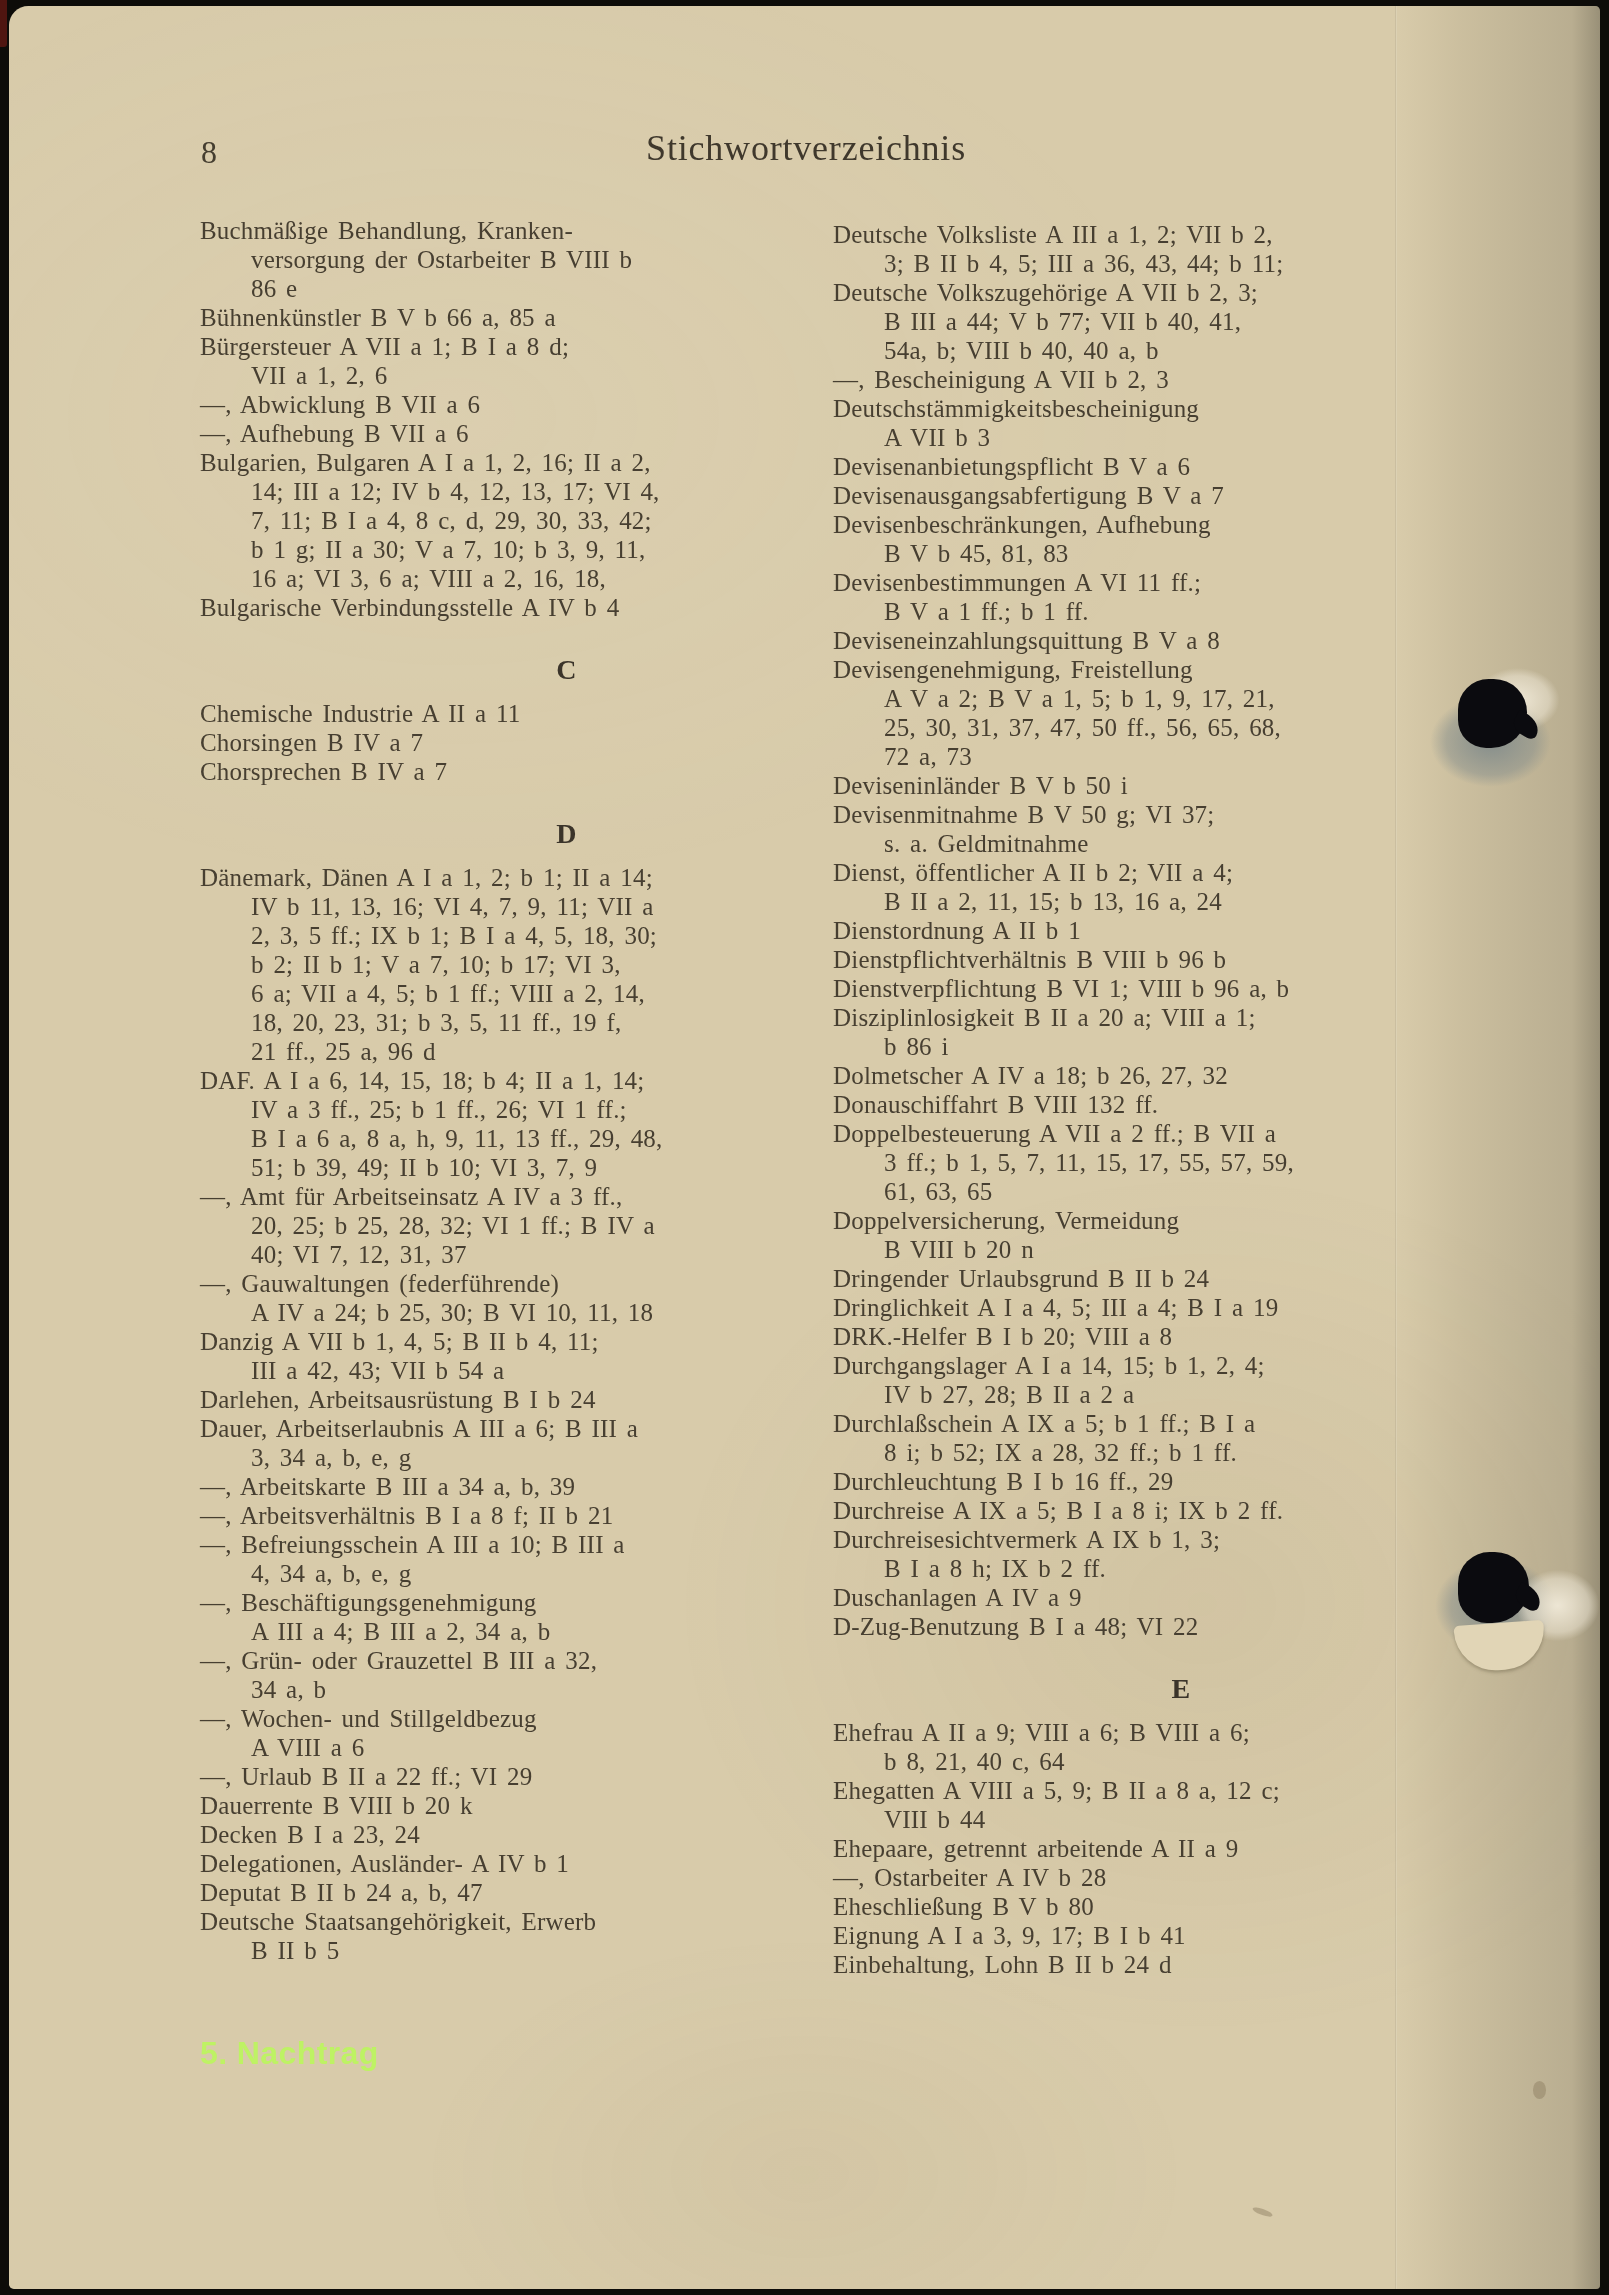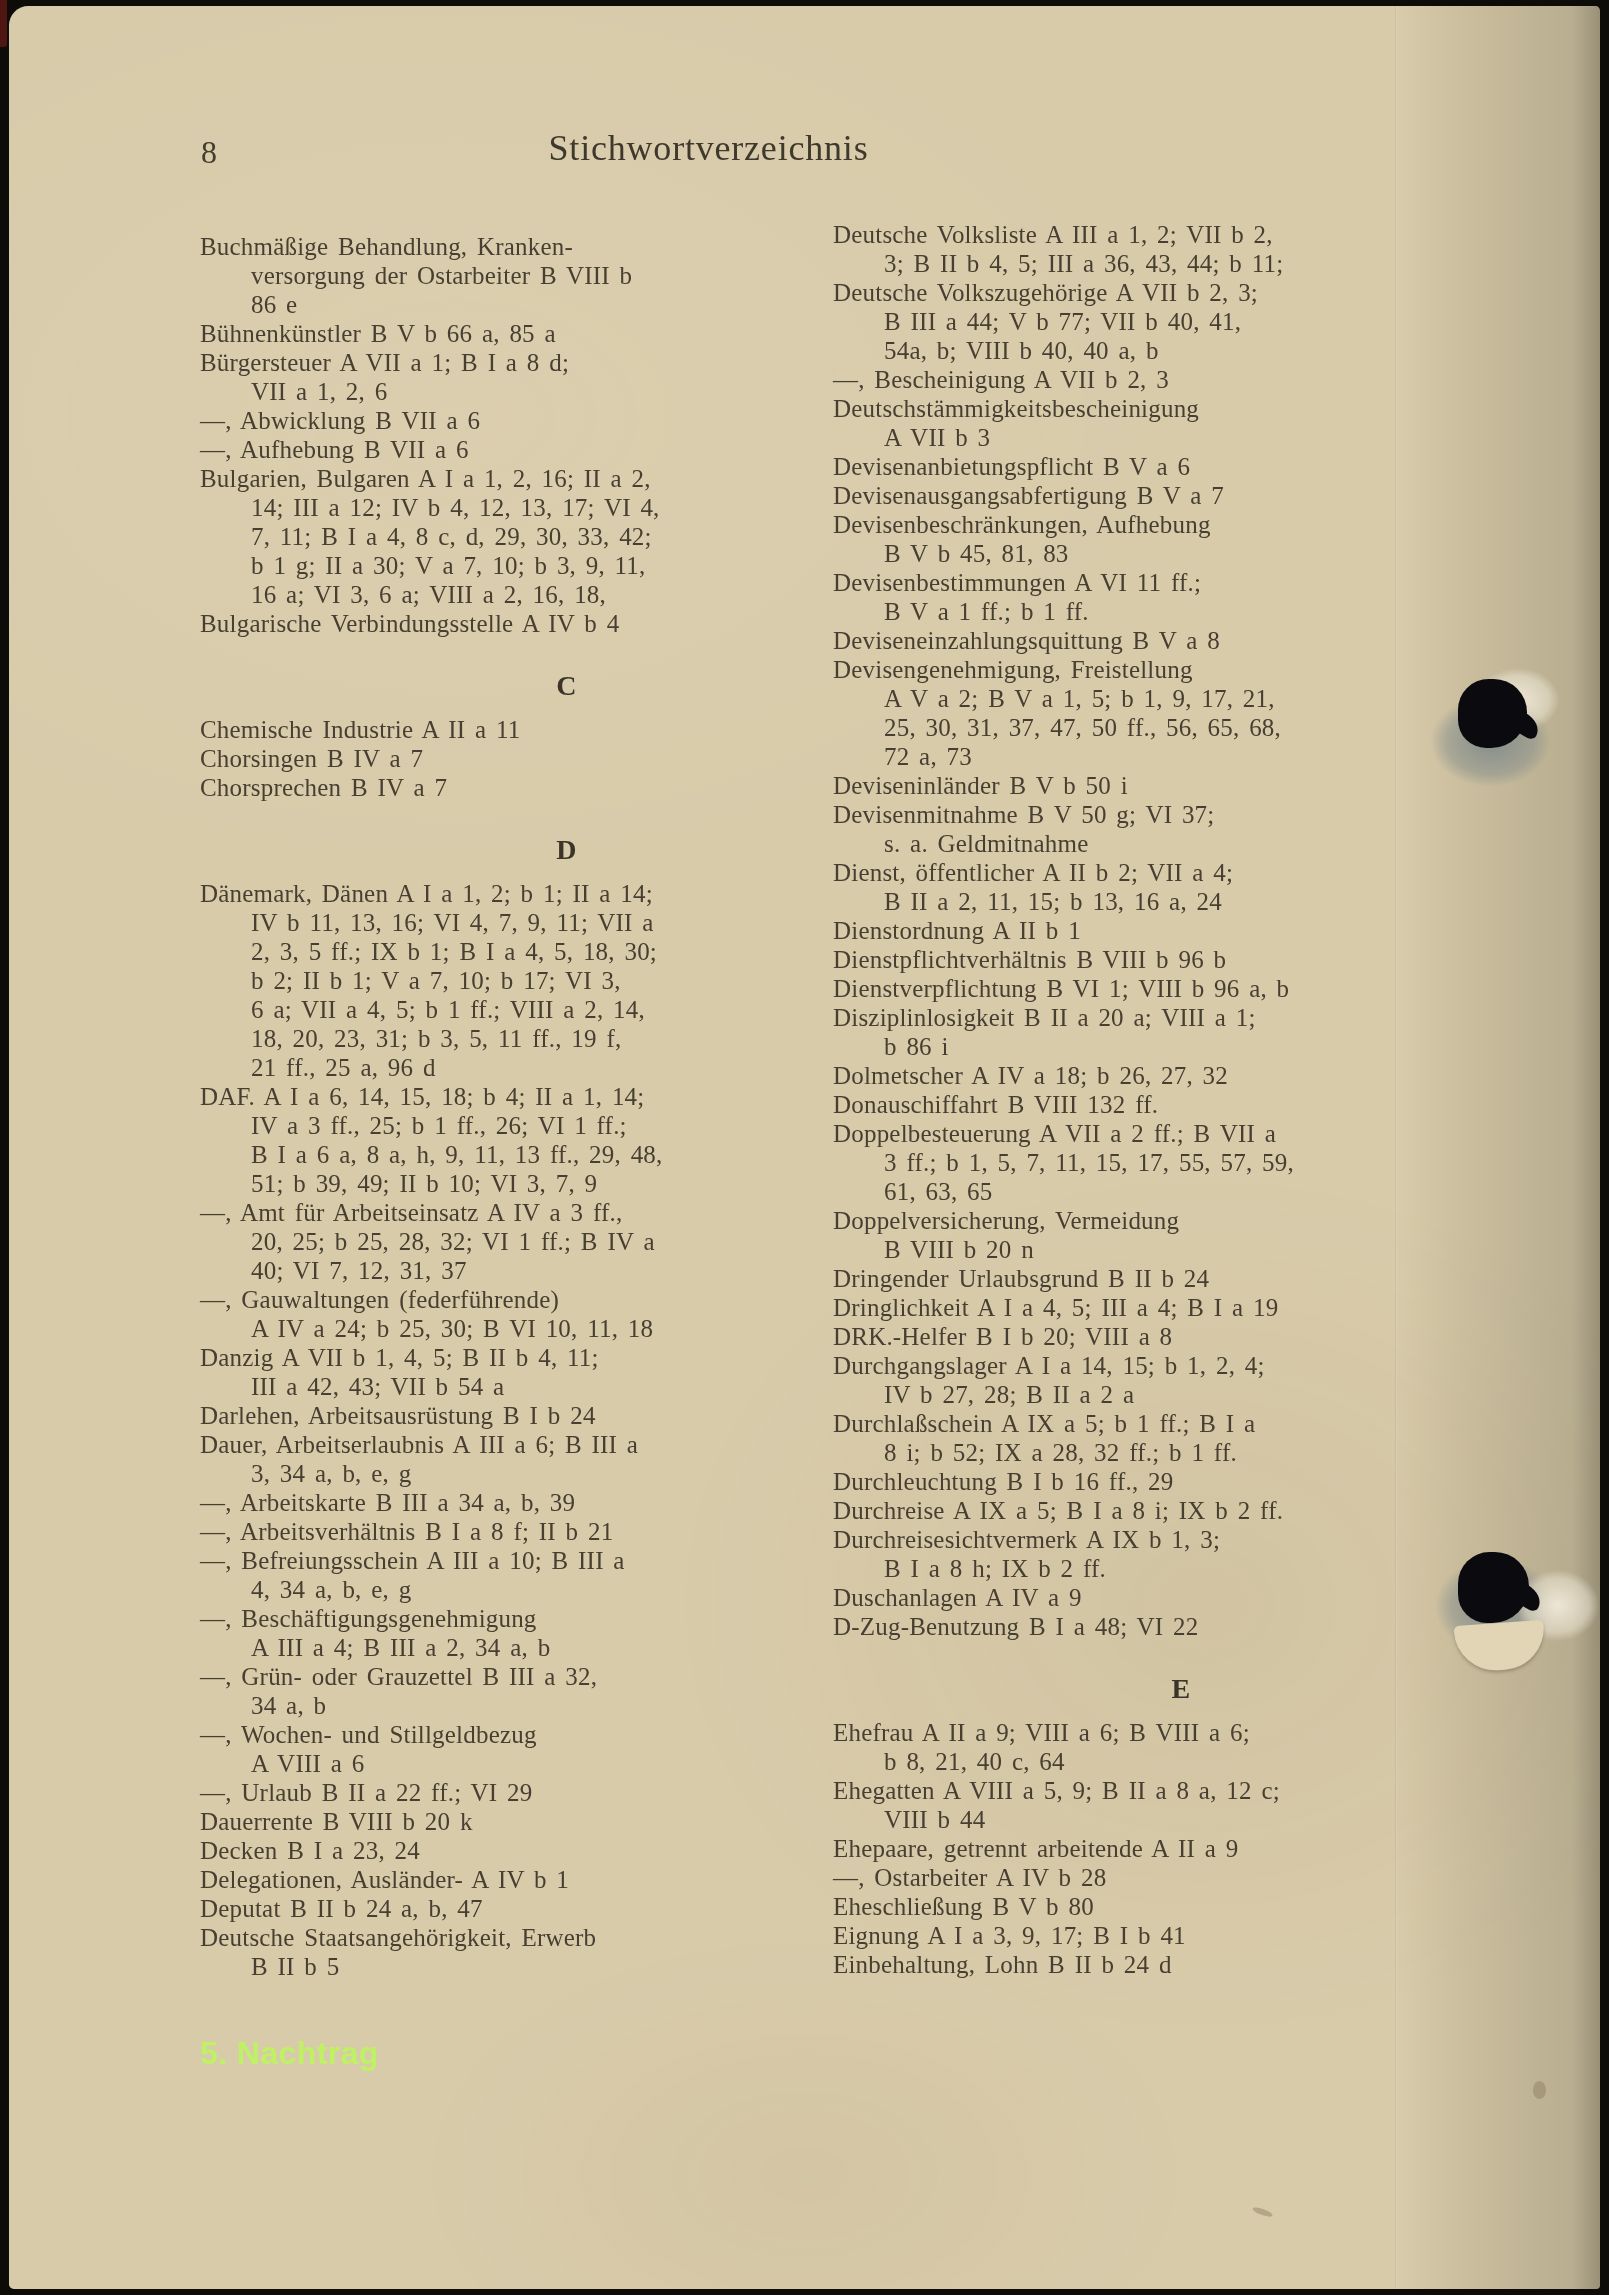--- a/index.html
+++ b/index.html
@@ -28,26 +28,26 @@
   }
   .red-mark{
     position:absolute;left:0;top:0;width:7.2px;height:47px;
     background:#5c1712;opacity:.85;border-radius:0 0 3.2px 0;
   }
   .page-number{
     position:absolute;left:201px;top:134px;
     font-size:32px;color:#453e30;
   }
   .page-title{
-    position:absolute;left:451px;top:127px;width:515px;text-align:center;
+    position:absolute;left:451px;top:127px;width:515px;text-align:right;
     font-size:36px;color:#3f382c;letter-spacing:0.8px;
   }
   .col{position:absolute;font-size:25px;line-height:29px;color:#473f31;
     word-spacing:.13em;letter-spacing:0.2px;}
-  .col-left{left:200px;top:216px;width:568px;margin-top:16px;}
+  .col-left{left:200px;top:216px;width:568px;}
   .col-right{left:833px;top:220px;width:583px;}
   .entry{margin:0;}
   .line{white-space:nowrap;}
   .line.cont{padding-left:51px;}
   .section-letter{
     text-align:center;font-weight:bold;font-size:28px;color:#3b342a;
     margin:32px 0 13px 0;height:32px;line-height:32px;
   }
   .col-left .section-letter{padding-left:165px;}
   .col-right .section-letter{padding-left:113px;}

